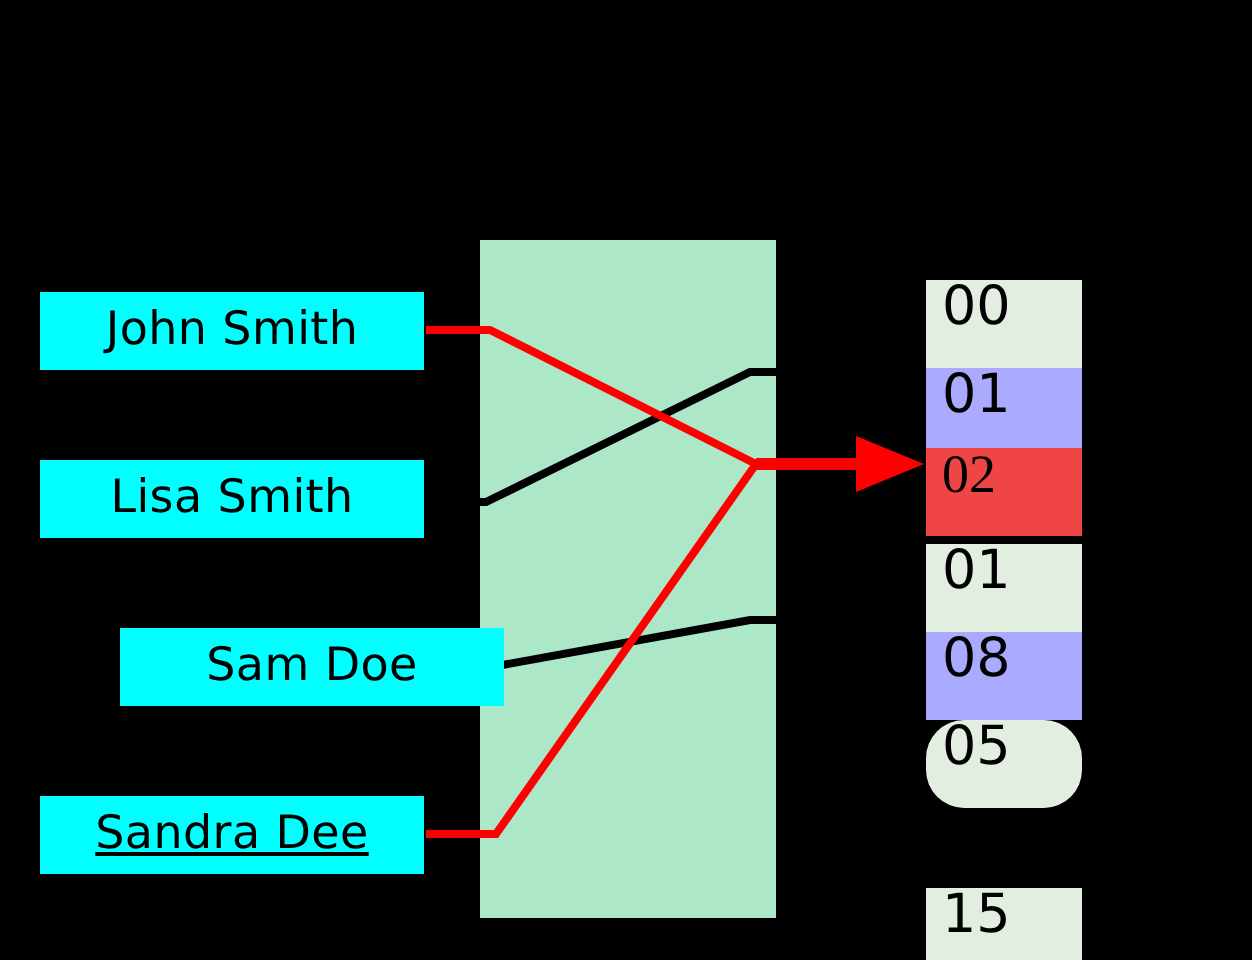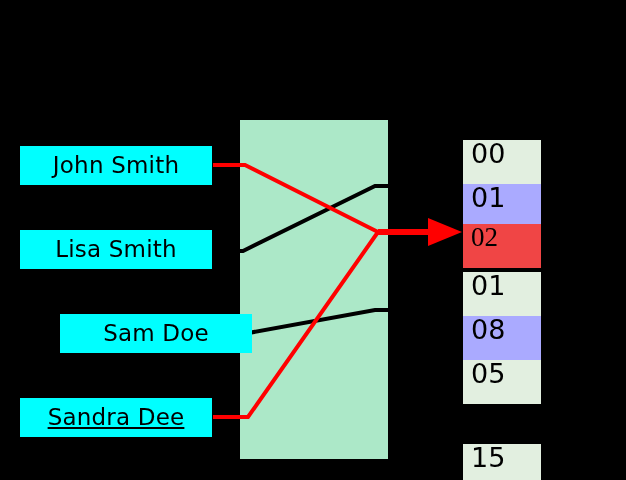--- a/index.html
+++ b/index.html
@@ -71,21 +71,21 @@
   }
   .b-empty  { background: #e2efe0; }
   .b-filled { background: #aaaaff; }
   .b-target { background: #f04545; }
 
   .bucket-0 { top: 128px; }
   .bucket-1 { top: 172px; }
   .bucket-2 { top: 212px; font-family: Liberation Serif, serif; }
   .bucket-3 { top: 260px; }
   .bucket-4 { top: 304px; }
-  .bucket-5 { top: 348px; }
+  .bucket-5 { top: 348px; border-radius: 19px; }
   .bucket-last { top: 432px; }
 </style>
 </head>
 <body>
 
 <div id="stage">
 
   <div class="hash-box"></div>
 
   <svg id="wires" viewBox="0 0 626 480">

